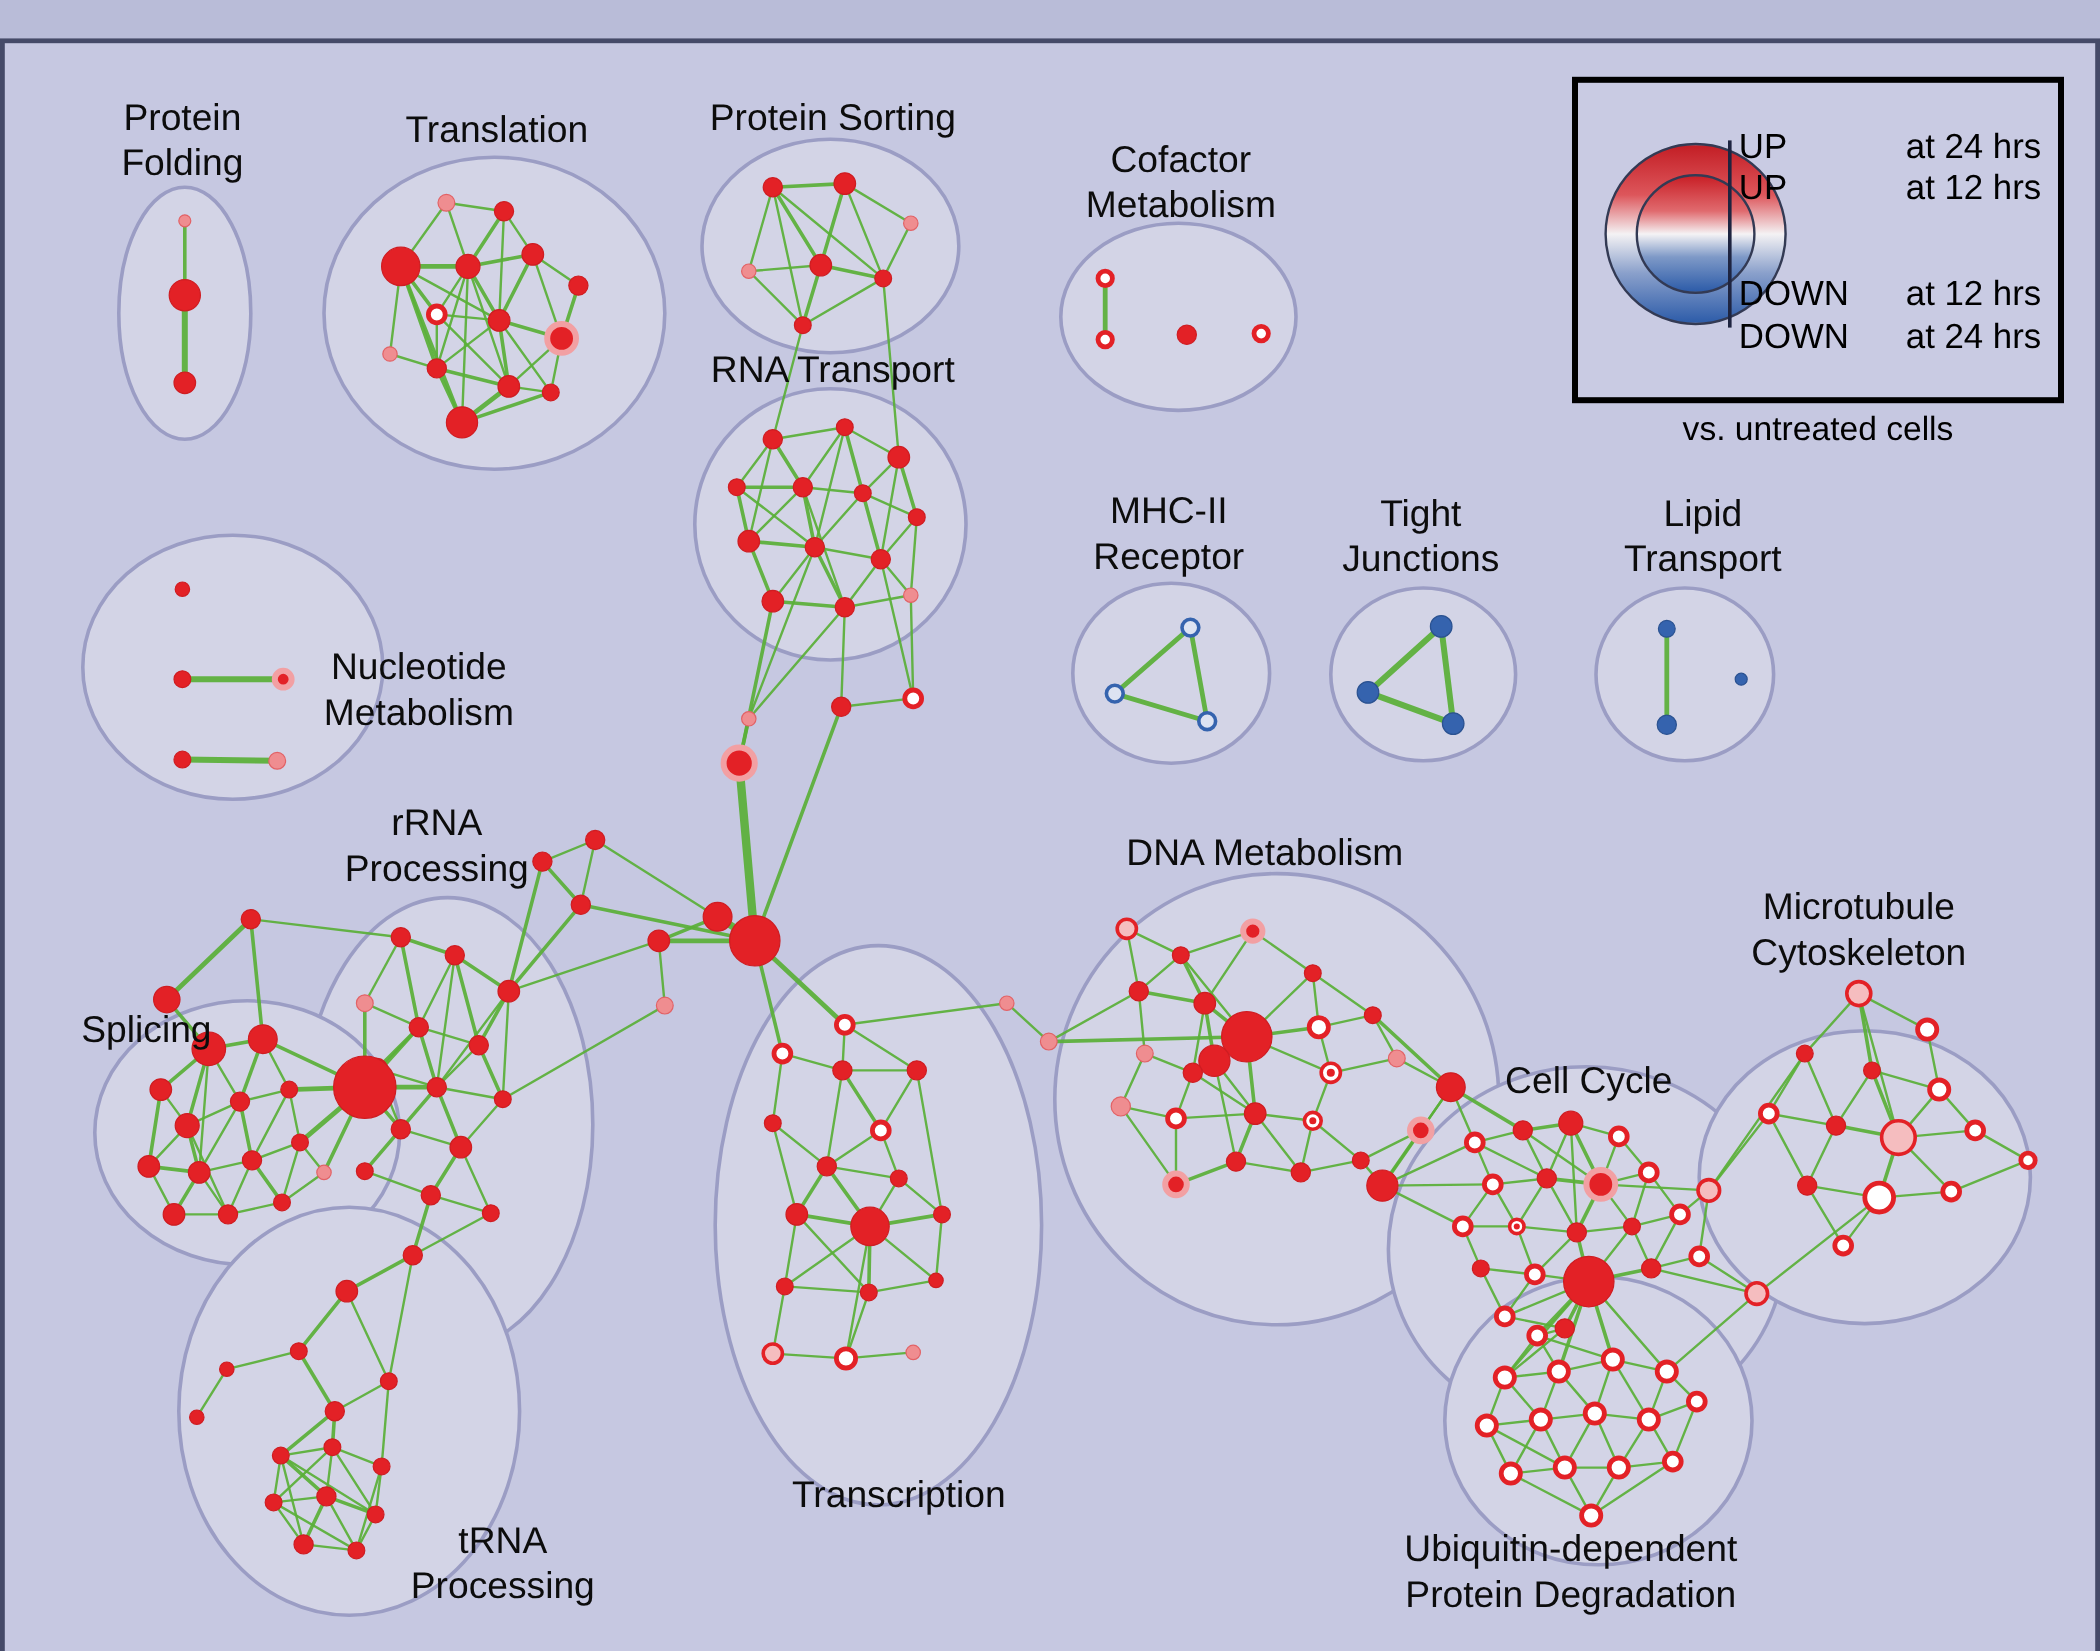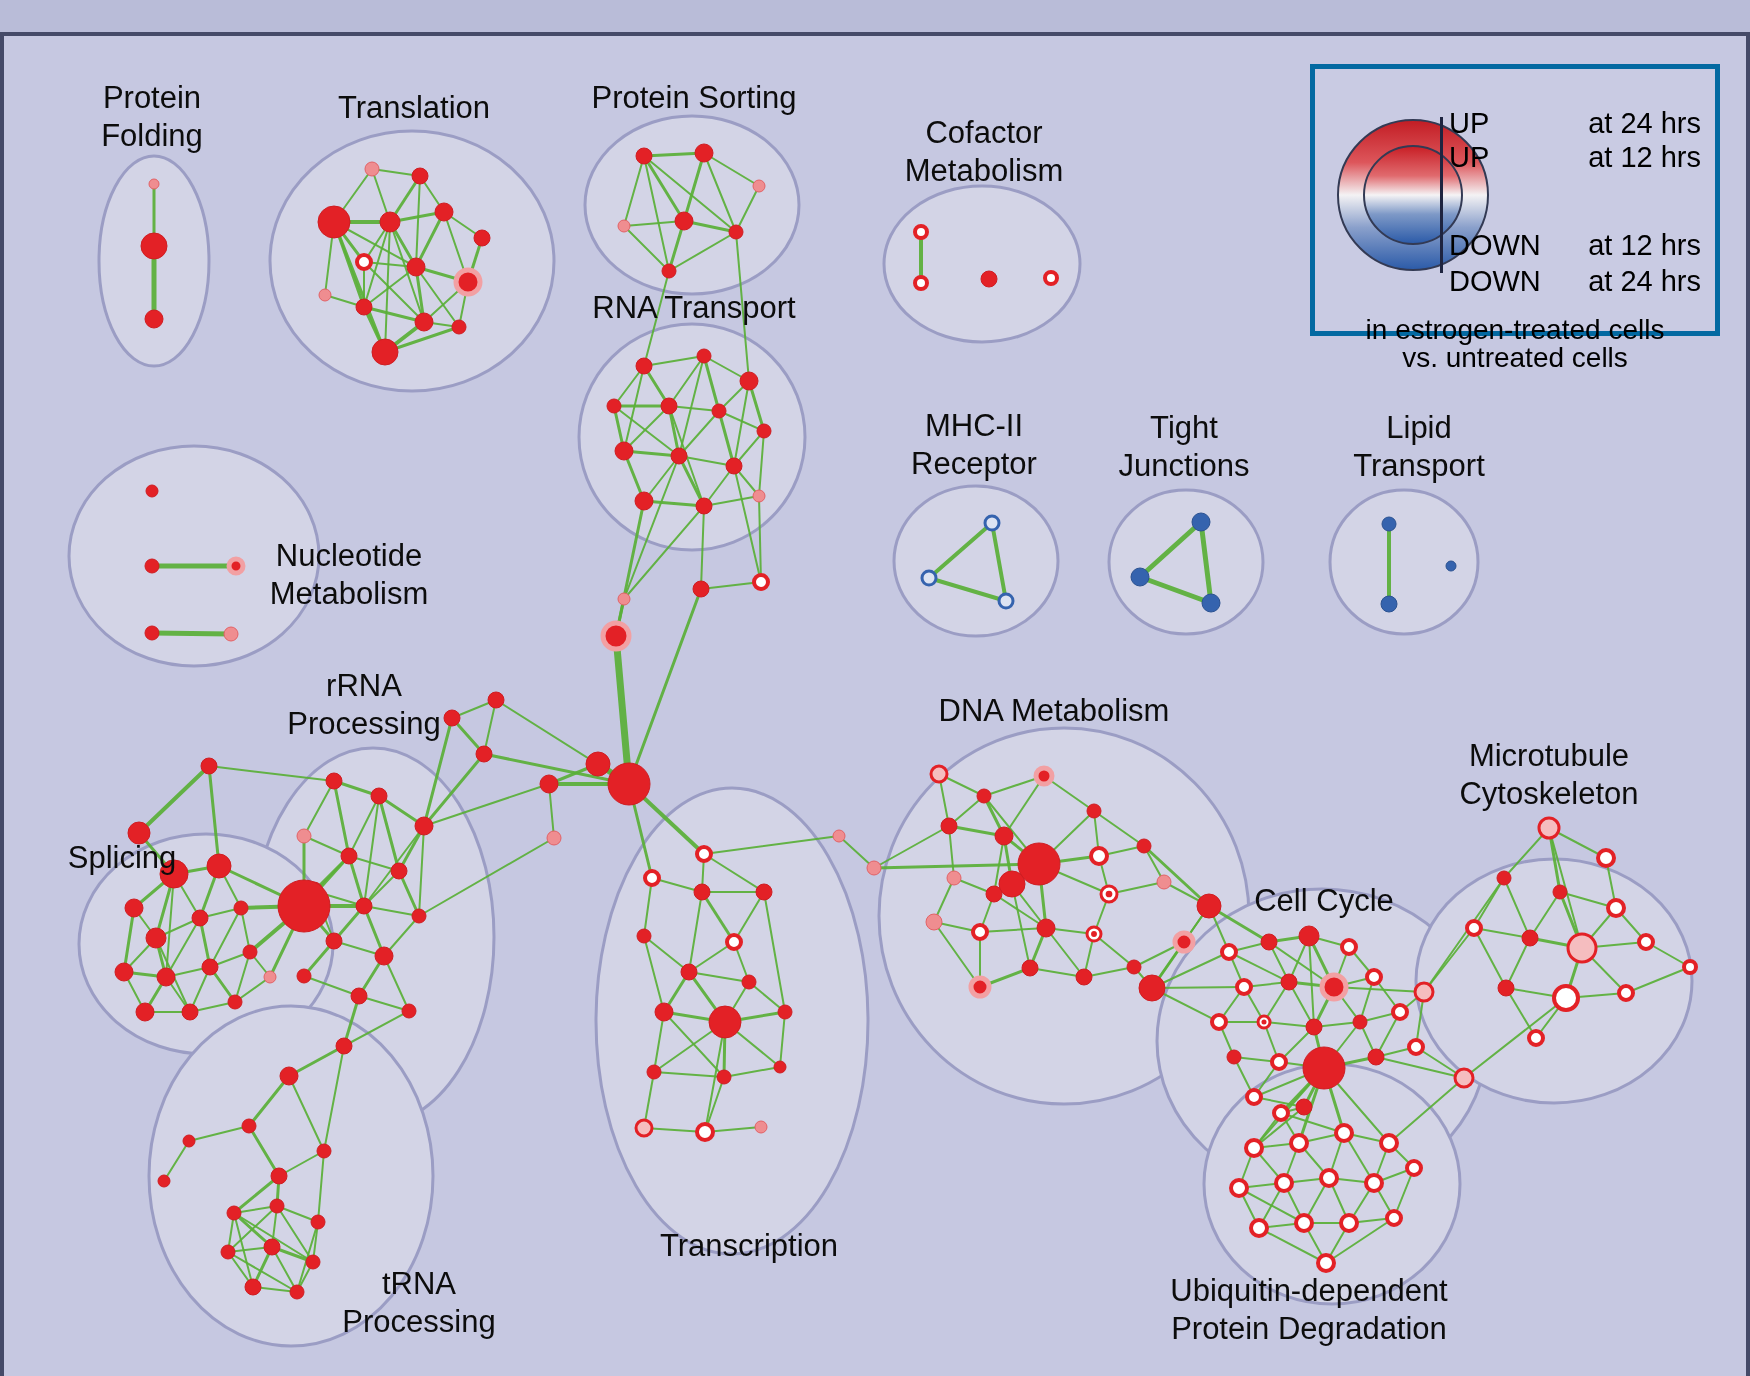--- a/index.html
+++ b/index.html
@@ -8,21 +8,21 @@
     background:#c6c8e1;border:4px solid #454a68;box-sizing:border-box;
     font-family:"Liberation Sans",sans-serif;overflow:hidden;margin-top:32px;
   }
   svg.net{position:absolute;left:0;top:0;}
   .cl{fill:#d3d4e6;stroke:#9b9dc4;stroke-width:3px;}
   .cl-label{font-family:"Liberation Sans",sans-serif;font-size:31px;fill:#0c0c0c;text-anchor:middle;}
   .edge{opacity:.92;}
 
   .legend{
     position:absolute;left:1306px;top:28px;width:410px;height:272px;
-    border:5px solid #0369a1;background:#c9cbe3;box-sizing:border-box;color:#000;
+    border:5px solid #000000;background:#c9cbe3;box-sizing:border-box;color:#000;
   }
   .lg-outer{
     position:absolute;left:22px;top:50px;width:152px;height:152px;border-radius:50%;
     border:2px solid #333a54;box-sizing:border-box;
     background:linear-gradient(180deg,#c31e25 0%,#dd565b 28%,#f4f2f4 50%,#8aa0cb 72%,#2d5ca9 100%);
   }
   .lg-inner{
     position:absolute;left:24px;top:24px;width:100px;height:100px;border-radius:50%;
     border:2px solid #333a54;box-sizing:border-box;
     background:linear-gradient(180deg,#c92027 0%,#e06a6e 30%,#f5f3f5 50%,#7e99c7 70%,#2d5ca9 100%);
@@ -751,16 +751,15 @@
     </div>
     <div class="lg-row r3">
       <span>DOWN</span>
       <span>at 12 hrs</span>
     </div>
     <div class="lg-row r4">
       <span>DOWN</span>
       <span>at 24 hrs</span>
     </div>
 
-    <div class="lg-note n1">in estrogen-treated cells</div>
     <div class="lg-note n2">vs. untreated cells</div>
   </div>
 </div>
 
 </body></html>

